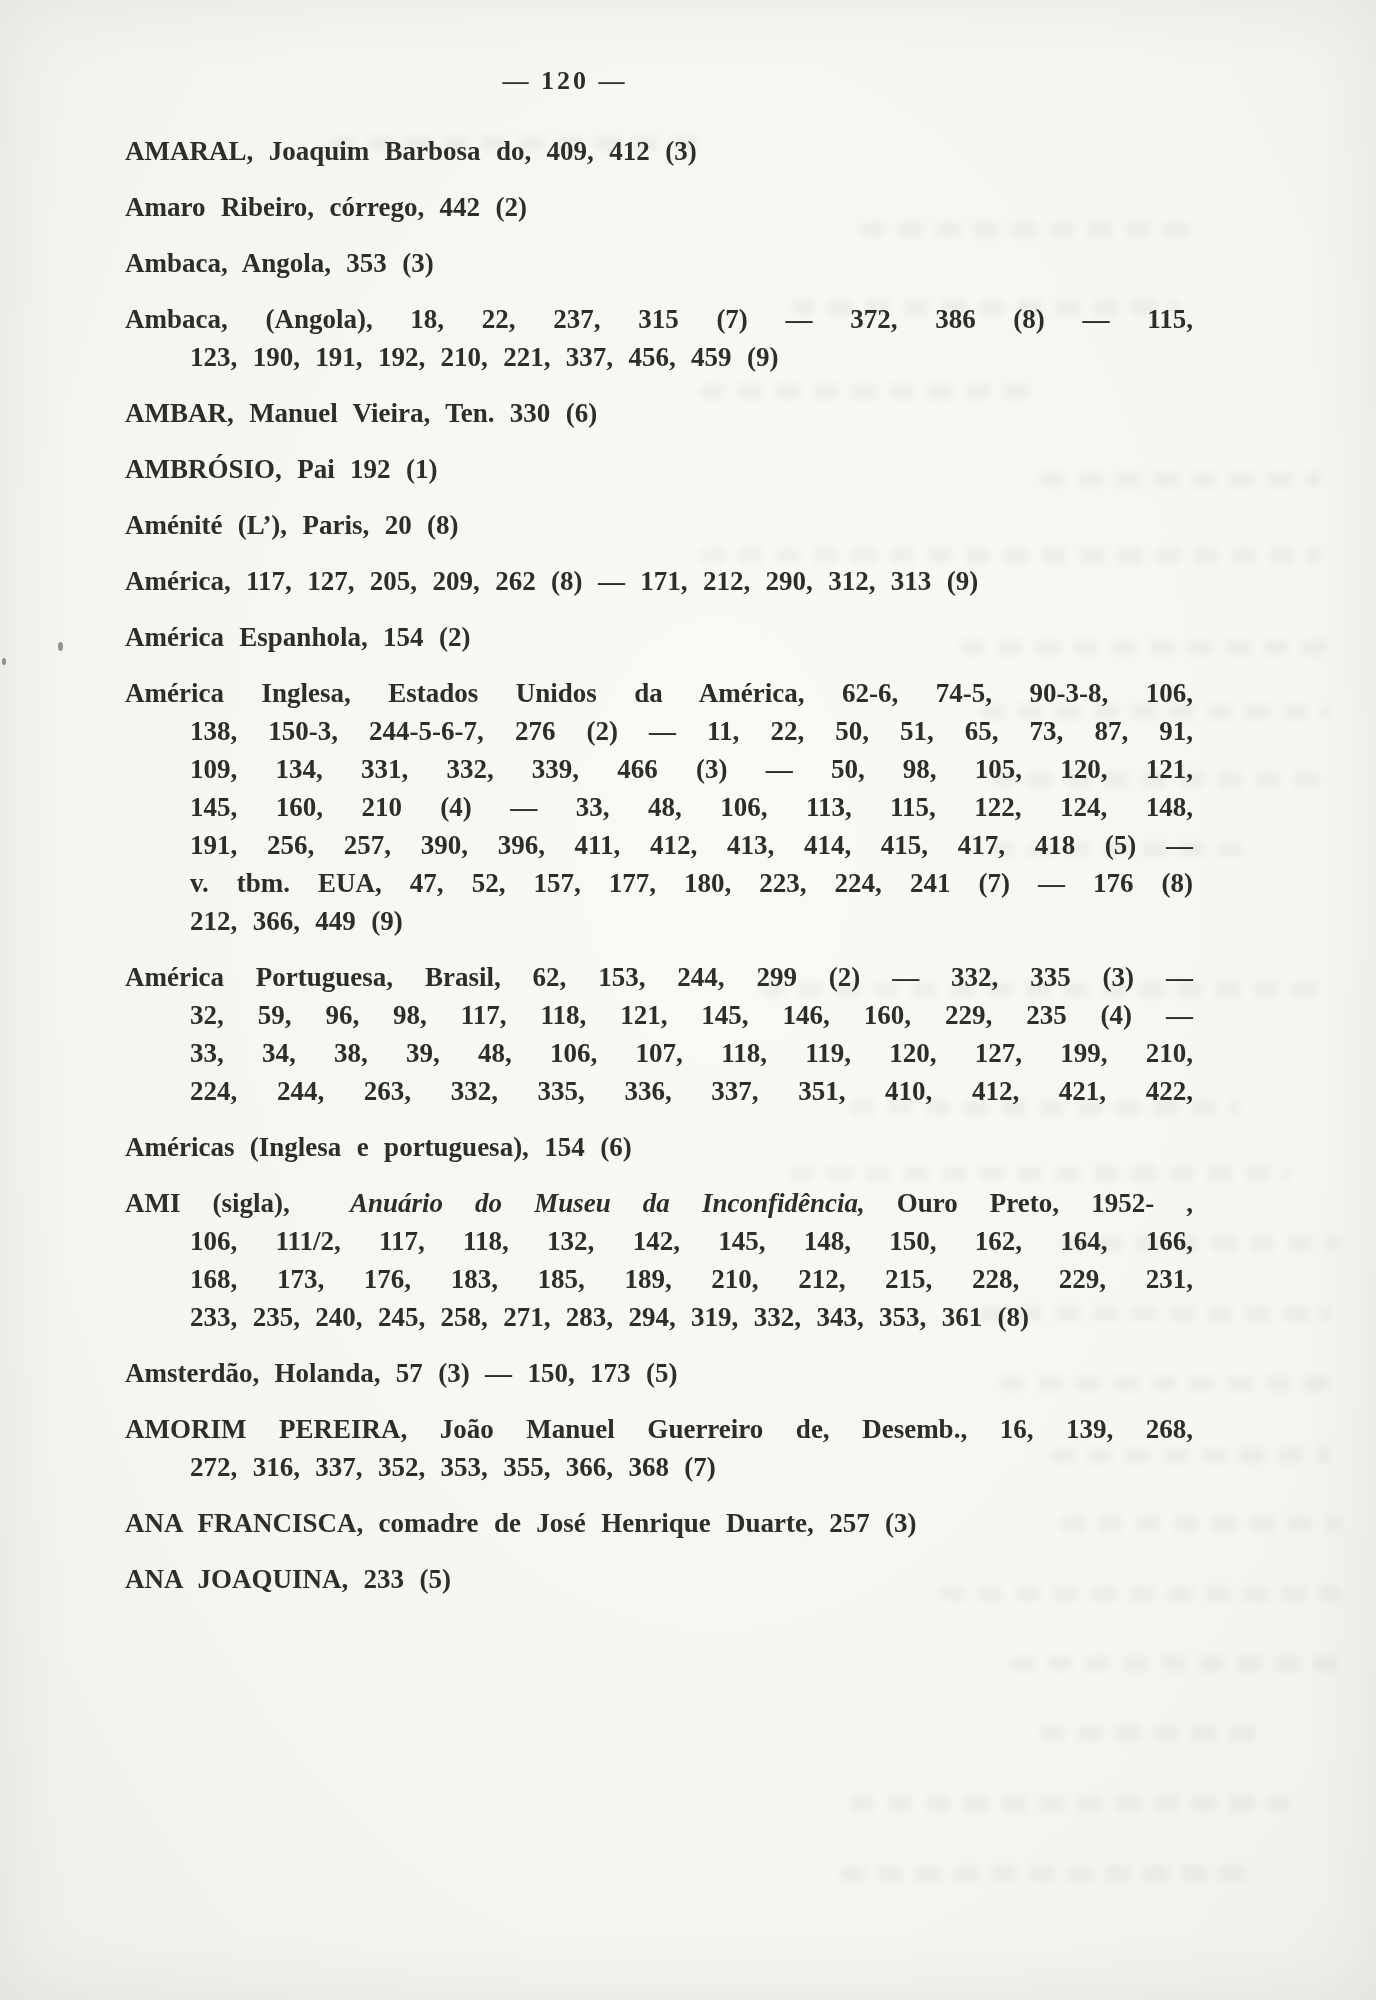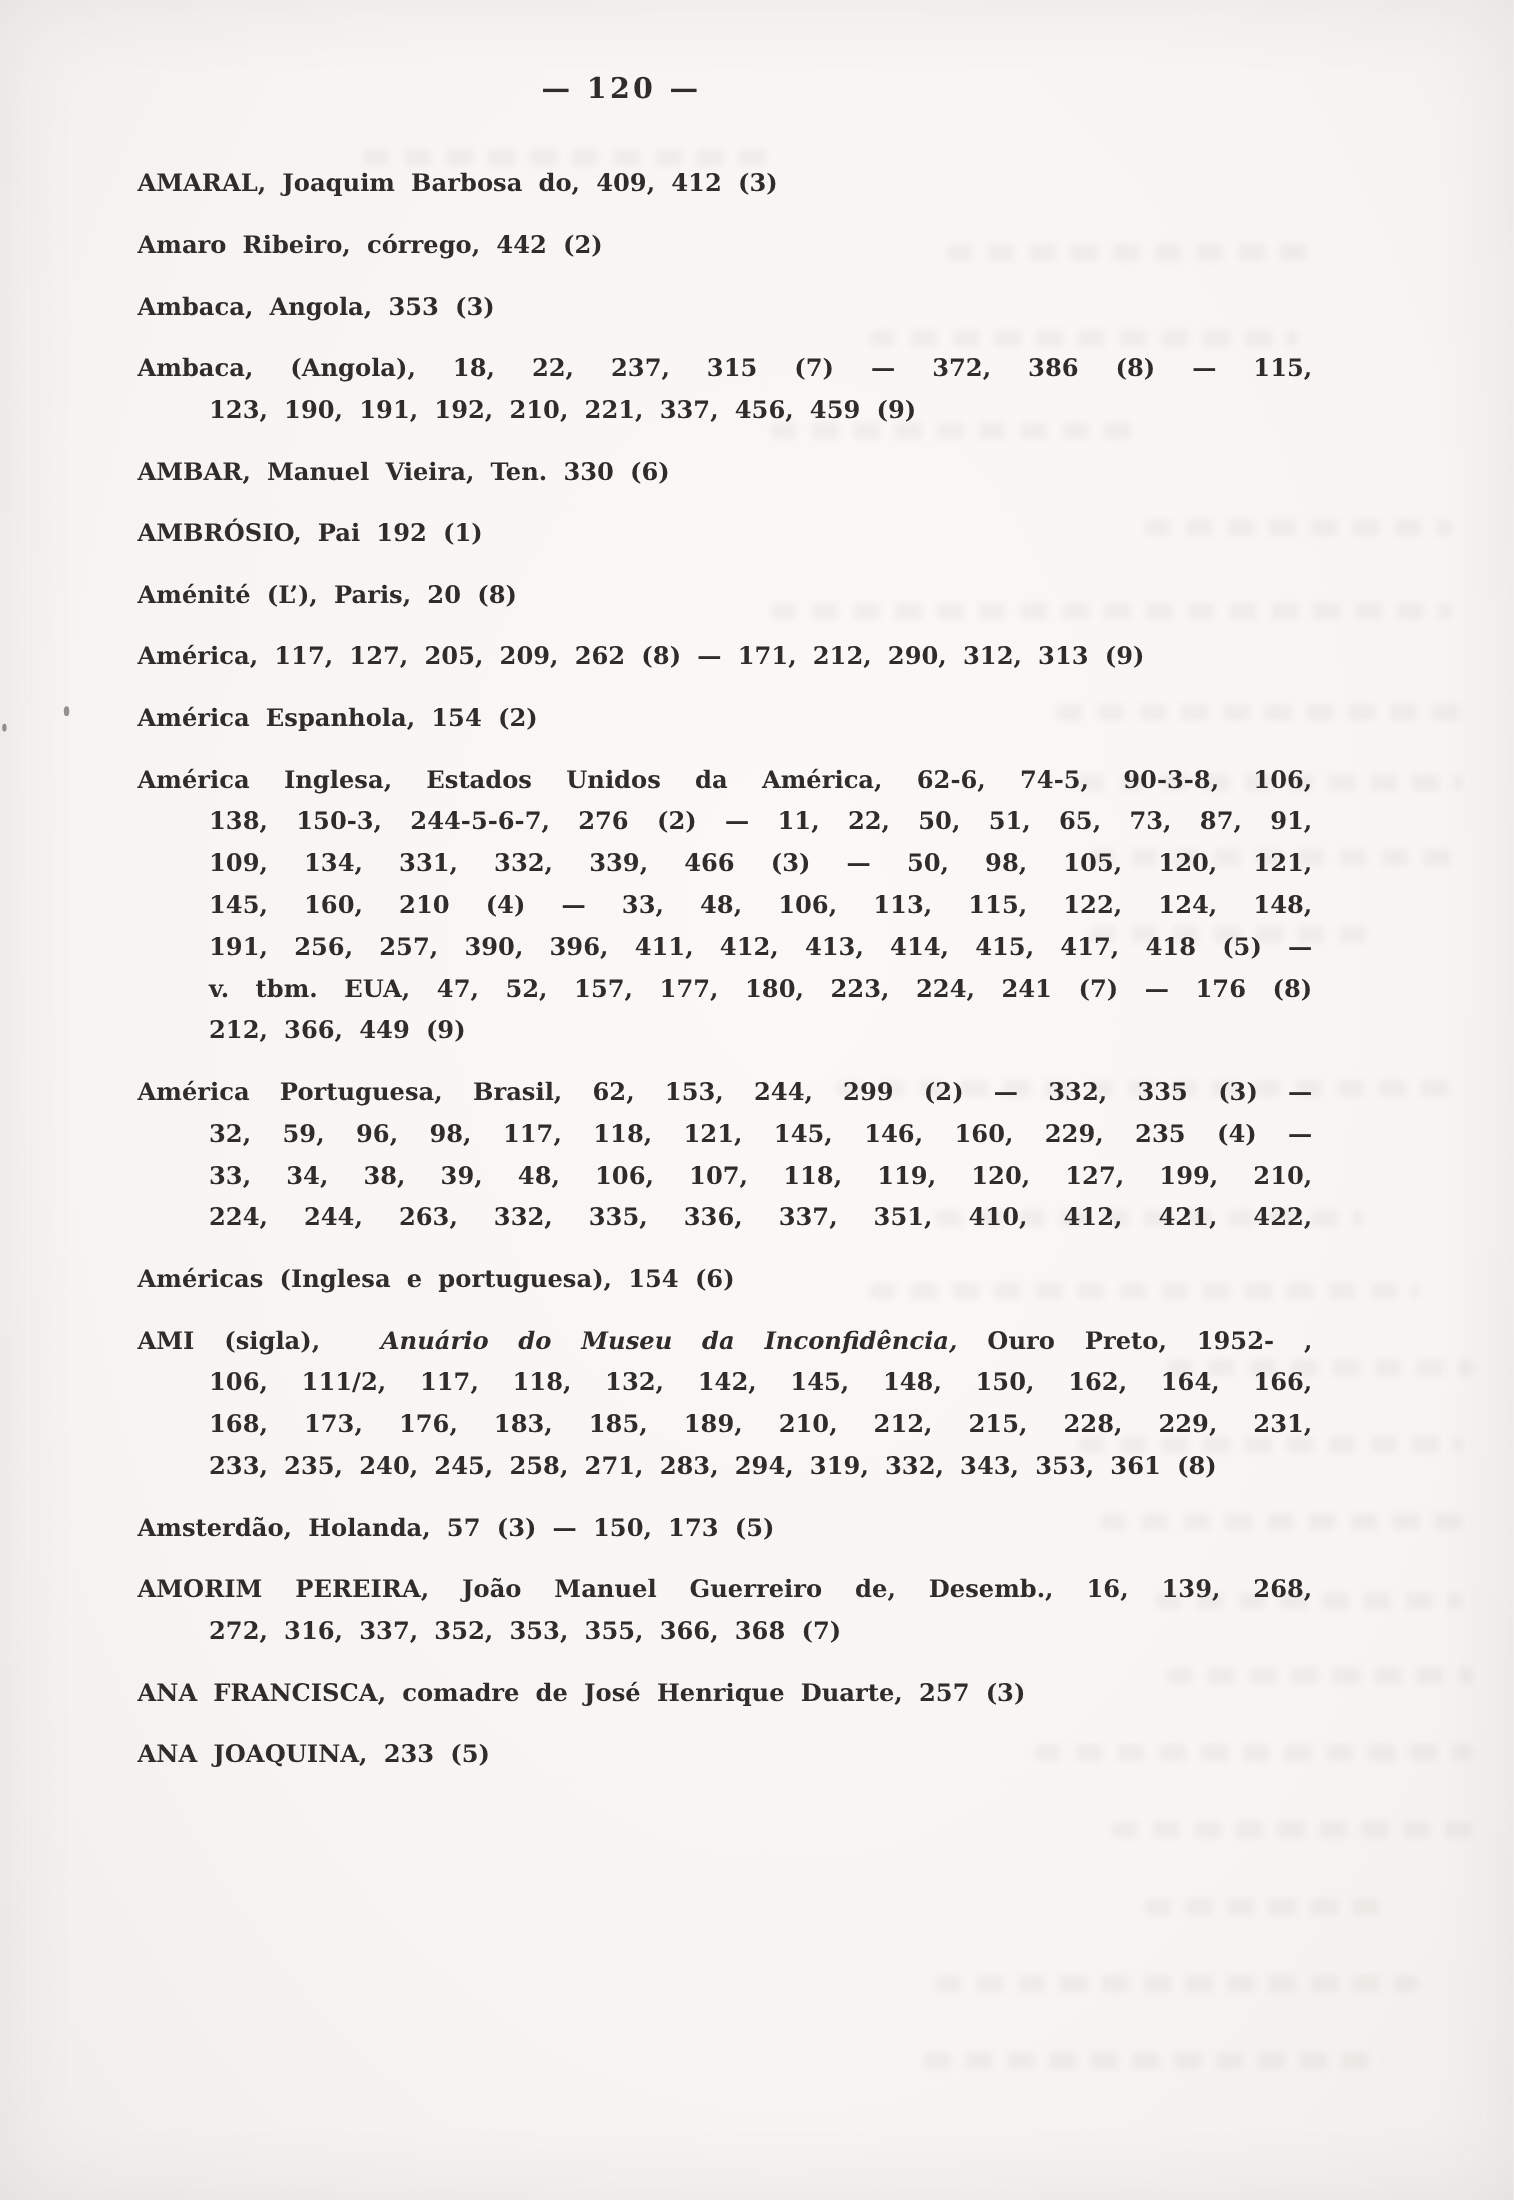--- a/index.html
+++ b/index.html
@@ -6,30 +6,31 @@
   body {
     width: 1376px; height: 2000px;
     position: relative; overflow: hidden;
     background: #f6f5f2;
     font-family: "DejaVu Serif", "Liberation Serif", serif;
   }
   .page {
     position: absolute; inset: 0;
     background: radial-gradient(ellipse at 52% 42%, #faf9f6 0%, #f6f5f2 62%, #efeeea 100%);
     box-shadow: inset 0 0 80px rgba(70,62,50,.07);
+    font-family: Liberation Serif, serif;
   }
   .pagenum {
     position: absolute; top: 66px; left: 125px; width: 880px;
     text-align: center;
     font-size: 26px; font-weight: 700; letter-spacing: 3px;
     color: #2f2d29;
   }
   .content {
-    position: absolute; top: 148px; left: 125px; width: 1068px;
-    font-size: 22px; font-weight: 700; color: #2f2d29;
+    position: absolute; top: 132px; left: 125px; width: 1068px;
+    font-size: 27px; font-weight: 700; color: #2f2d29;
     word-spacing: 0.32em;
   }
   .entry { margin-bottom: 18px; }
   .line { line-height: 38px; }
   .line.cont { padding-left: 65px; }
   
   .line.just { text-align: justify; text-align-last: justify; }
   .seg.it { font-style: italic; margin-left: 28px; }
   
   .smudge {

